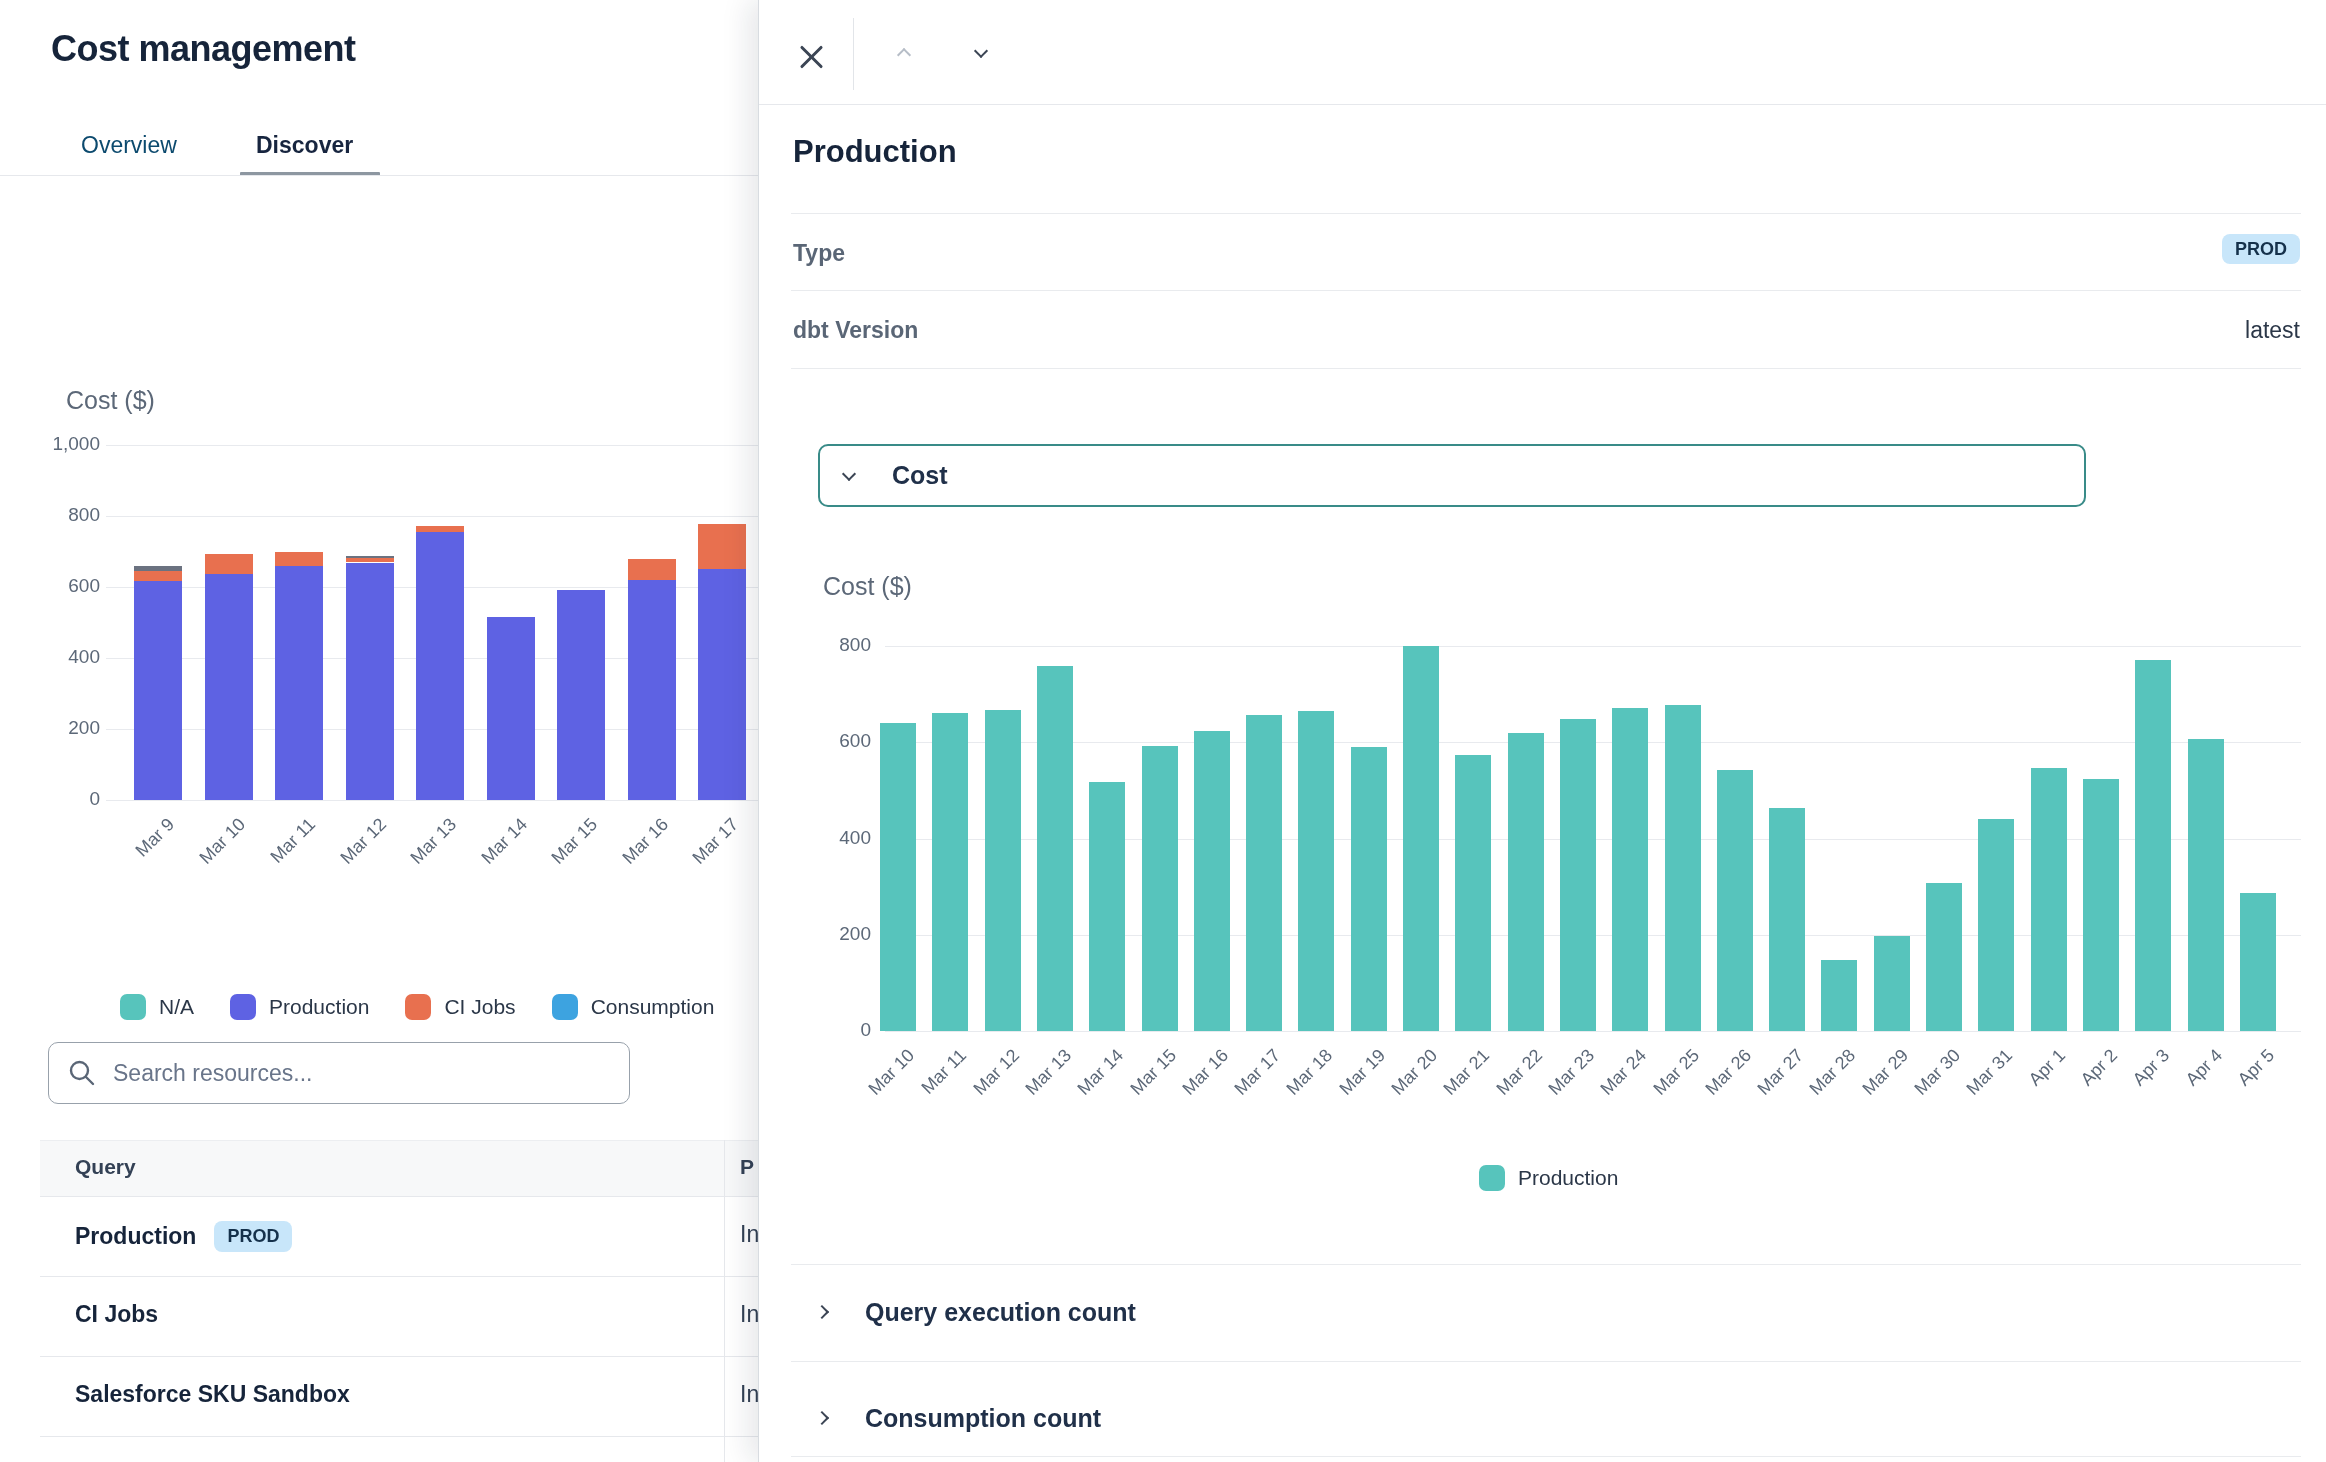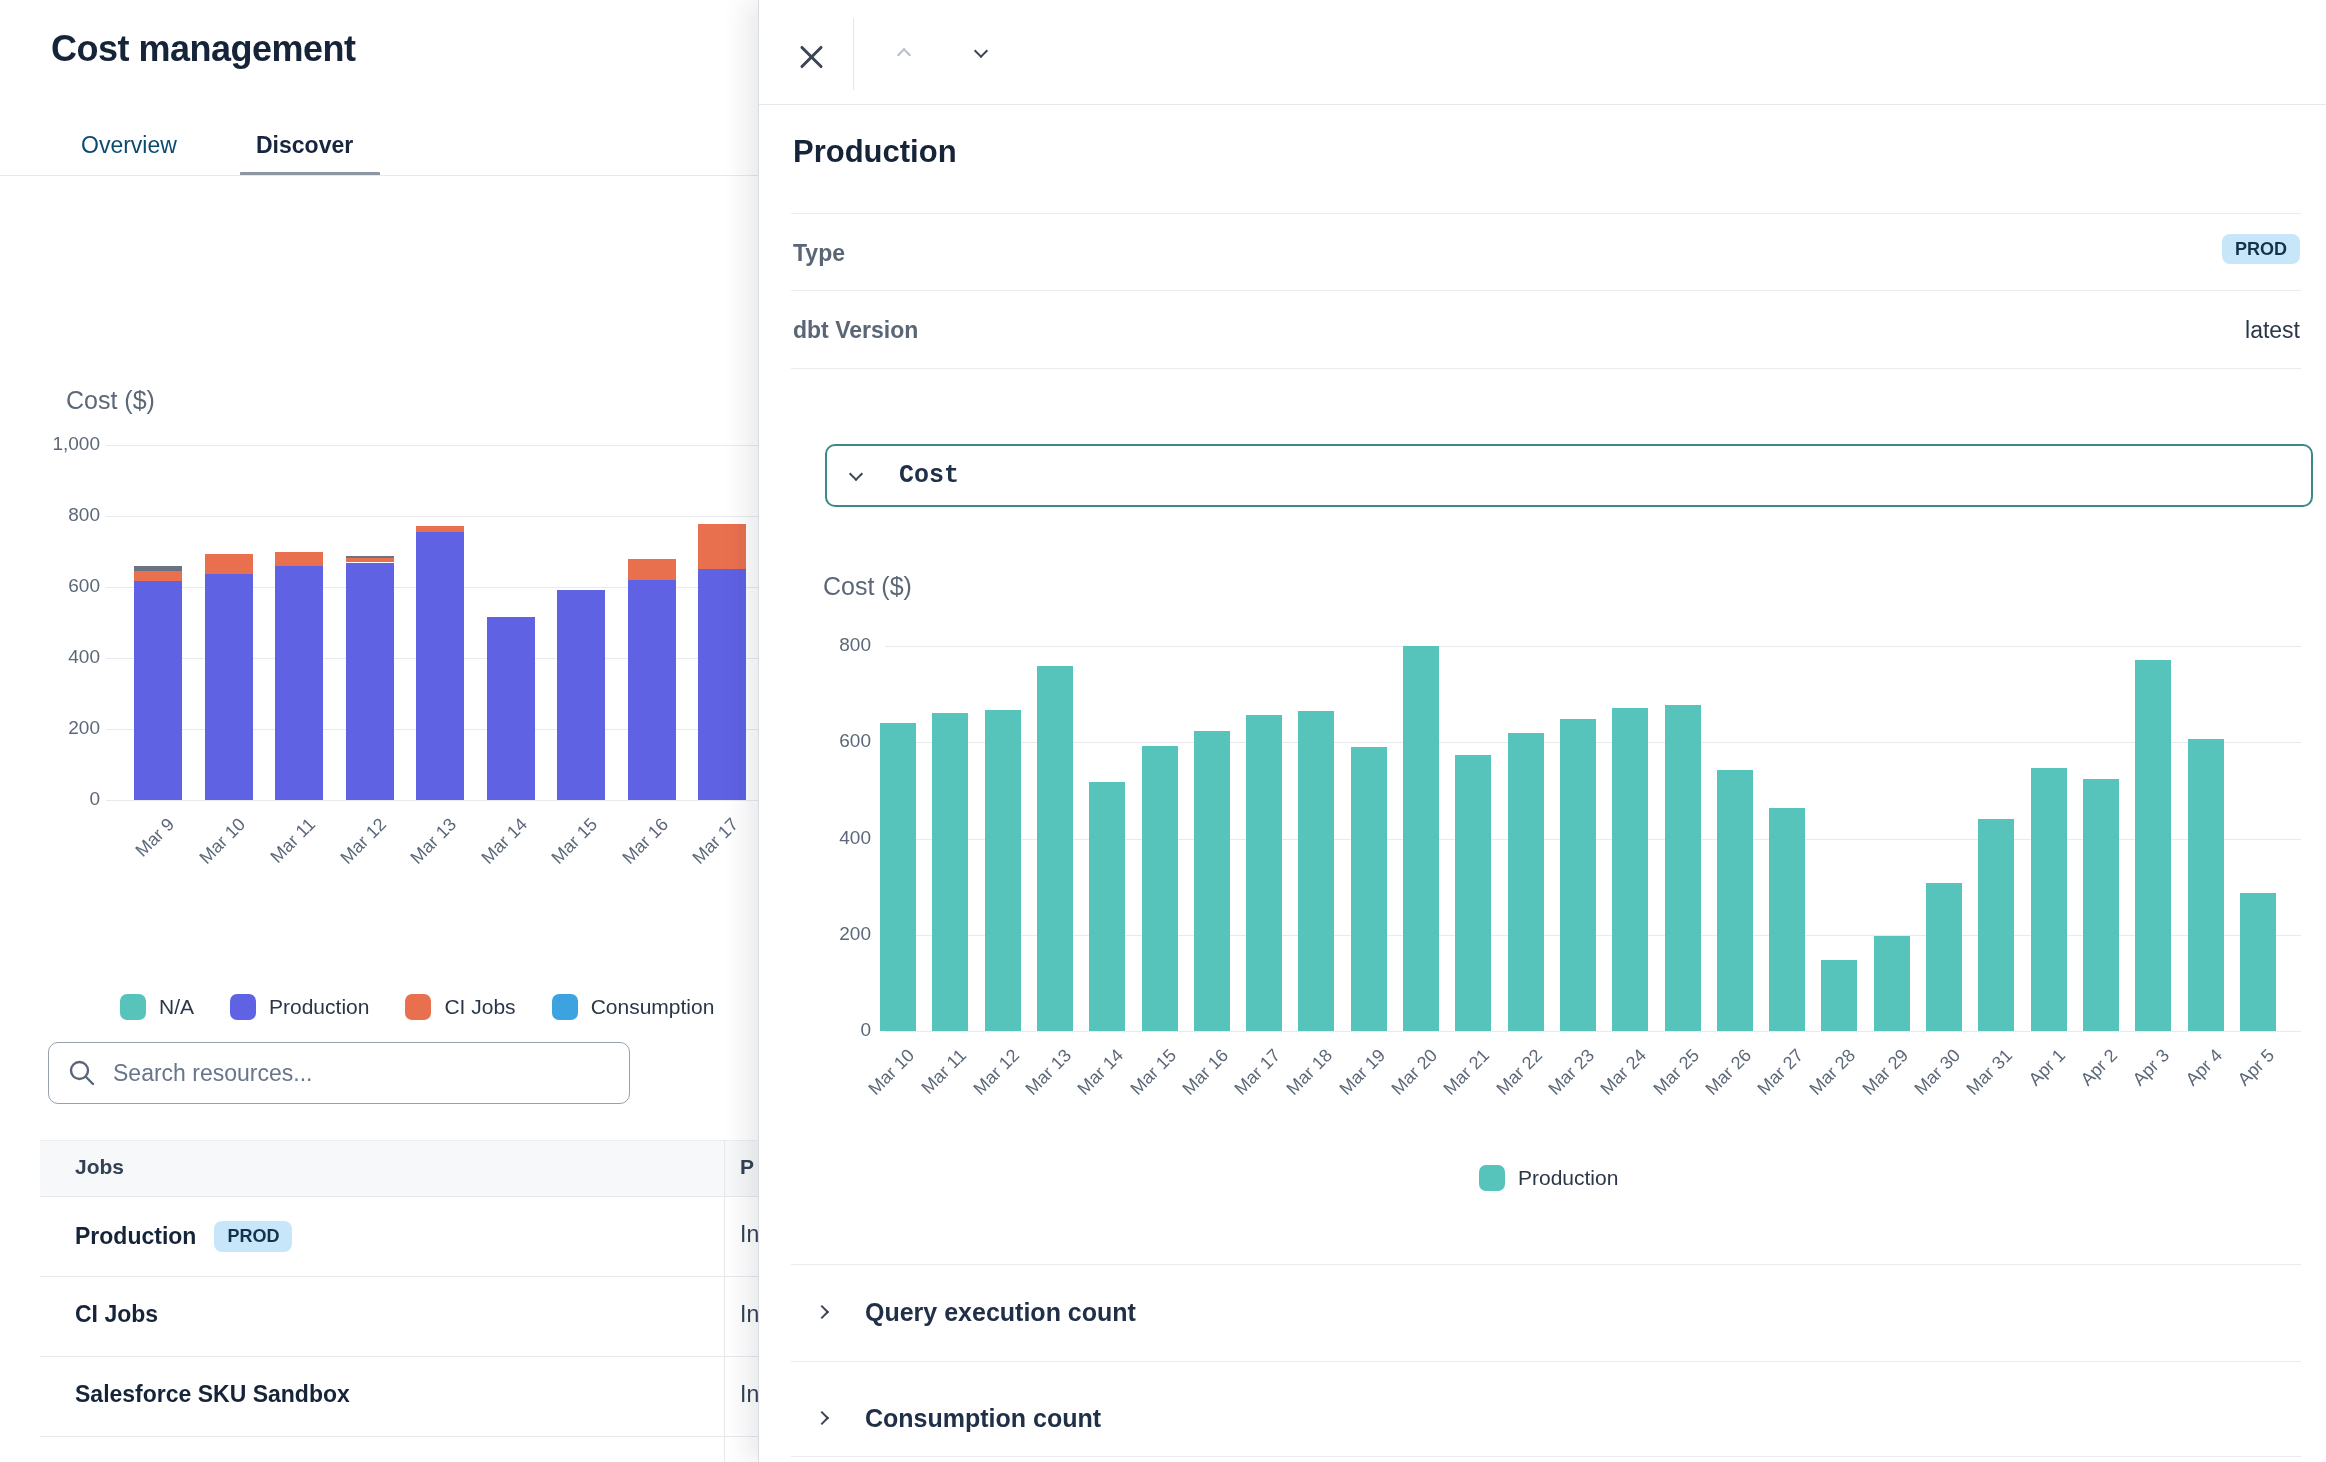--- a/index.html
+++ b/index.html
@@ -69,22 +69,22 @@
   #close-btn .x1 { transform:rotate(45deg); } #close-btn .x2 { transform:rotate(-45deg); }
   #header-vdivider { left:94px; top:18px; width:1px; height:72px; background:#e2e5e9; }
   .nav-chev { position:absolute; top:50px; cursor:pointer; }
   #nav-up { left:140px; } #nav-down { left:217px; top:46px; }
 
   #panel-title { left:34px; top:134px; font-size:31px; font-weight:700; color:#16243a; }
   .p-divider { left:32px; width:1510px; height:1px; background:#e9ebee; }
   .field-label { position:absolute; left:34px; font-size:23px; font-weight:700; color:#5a6676; }
   .field-value { position:absolute; right:26px; font-size:23px; color:#2b3748; }
 
-  #cost-box { left:66px; top:444px; width:1488px; height:63px; border:2px solid #398b88; border-radius:10px;
-    display:flex; align-items:center; padding:0 24px; gap:38px; cursor:pointer; background:#fff;font-family:Liberation Mono, monospace; }
+  #cost-box { left:59px; top:444px; width:1268px; height:63px; border:2px solid #398b88; border-radius:10px;
+    display:flex; align-items:center; padding:0 24px; gap:38px; cursor:pointer; background:#fff; }
   #cost-box .clabel { font-size:25px; font-weight:600; color:#203049; }
 
   #chart-right { left:40px; top:568px; width:1510px; height:500px; }
   #legend-right { left:720px; top:1163px; height:30px; }
 
   .section-row { position:absolute; left:58px; width:1488px; height:60px; display:flex; align-items:center; gap:38px; cursor:pointer; }
   .section-row .slabel { font-size:25px; font-weight:600; color:#203049; }
 </style>
 </head>
 <body>
@@ -162,21 +162,21 @@
   <div id="search-box" class="abs">
     <svg width="30" height="30" viewBox="0 0 30 30" style="margin-right:16px; flex:none;">
       <circle cx="12.5" cy="12.5" r="8.5" fill="none" stroke="#5a6676" stroke-width="2.4"></circle>
       <line x1="19" y1="19" x2="26" y2="26" stroke="#5a6676" stroke-width="2.4" stroke-linecap="round"></line>
     </svg>
     <input type="text" placeholder="Search resources..." style="">
   </div>
 
   <div id="resource-table" class="abs">
     <div id="table-header">
-      <div class="hname">Jobs</div>
+      <div class="hname">Query</div>
       <div class="hproj">P</div>
     </div>
     <div class="col-divider"></div>
     <div id="table-body">
         <div class="trow" style="top: 57px;">
           <div class="rname">
             <span>Production</span>
             <span class="badge">PROD</span>
           </div>
           <div class="rproj">In</div>

